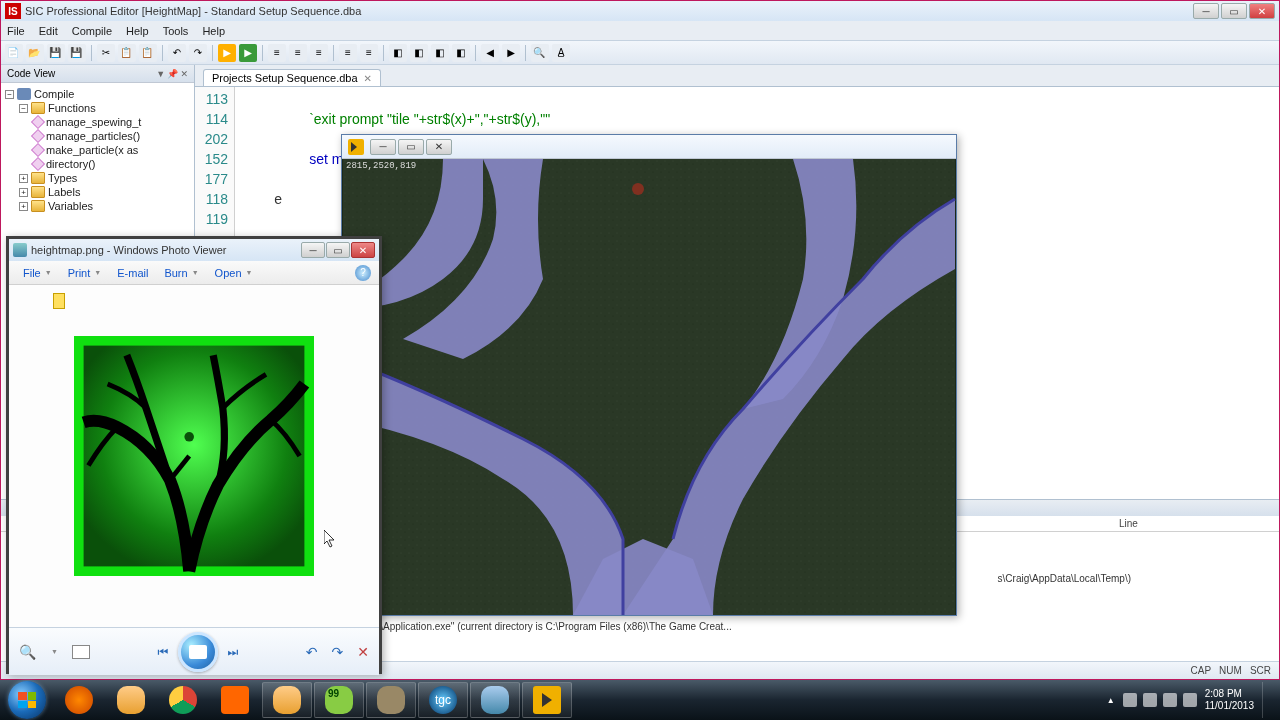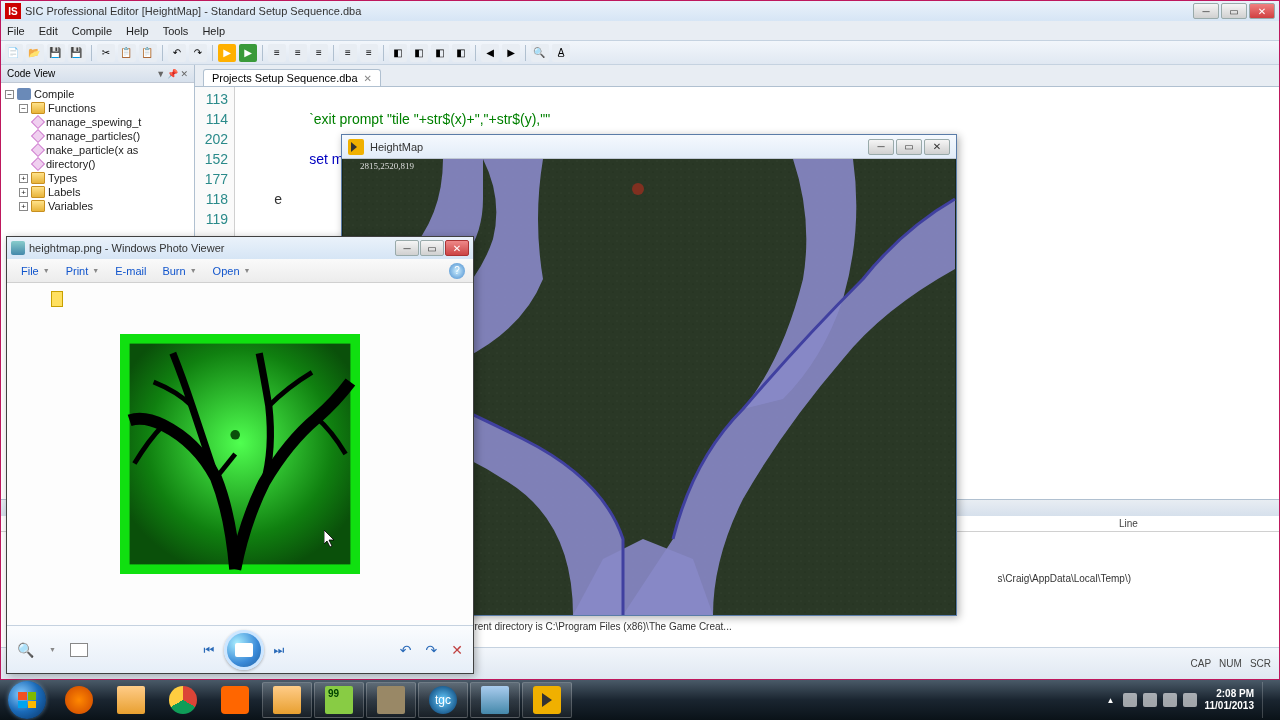--- a/index.html
+++ b/index.html
@@ -46,34 +46,34 @@
 .code-lines .num { color: #800000; }
 .code-lines .cmt { color: #008000; }
 
 .bottom-panel { position: absolute; bottom: 0; left: 0; right: 0; height: 180px; background: #fff; border-top: 1px solid #b0c0d0; font-size: 11px; }
 .bp-header { height: 16px; background: linear-gradient(#e8edf3,#d6e0ec); }
 .bp-cols { display: flex; padding: 2px 0; border-bottom: 1px solid #d0d0d0; font-size: 10px; color: #444; }
 .bp-cols div:first-child { flex: 1; padding-left: 8px; }
 .bp-cols div:last-child { width: 160px; text-align: left; }
 .bp-content { padding: 40px 8px 4px 8px; color: #333; font-size: 10px; line-height: 14px; }
 
-.statusbar { position: absolute; bottom: 0; left: 0; right: 0; height: 32px; background: linear-gradient(#f2f6fb,#e0e8f2); border-top: 1px solid #c5d2e0; display: flex; align-items: center; justify-content: flex-end; padding: 0 8px; font-size: 10px; color: #444; gap: 8px; }
+.statusbar { position: absolute; bottom: 0; left: 0; right: 0; height: 18px; background: linear-gradient(#f2f6fb,#e0e8f2); border-top: 1px solid #c5d2e0; display: flex; align-items: center; justify-content: flex-end; padding: 0 8px; font-size: 10px; color: #444; gap: 8px; }
 
 
 .hm-window { position: absolute; top: 134px; left: 341px; width: 616px; height: 482px; background: #e8edf3; border: 1px solid #5a7ca8; box-shadow: 2px 2px 8px rgba(0,0,0,0.3); }
 .hm-titlebar { height: 24px; background: linear-gradient(#f5f9fe,#e2ecf8); display: flex; align-items: center; padding: 0 6px; font-size: 11px; color: #333; border-bottom: 1px solid #c0c8d4; }
 .hm-titlebar .hm-icon { width: 16px; height: 16px; background: #f0b000; border-radius: 2px; margin-right: 6px; position: relative; }
 .hm-titlebar .hm-icon::after { content: ""; position: absolute; top: 3px; left: 3px; width: 0; height: 0; border-left: 6px solid #333; border-top: 5px solid transparent; border-bottom: 5px solid transparent; }
 .hm-titlebar .title-text { flex: 1; }
 .hm-content { height: calc(100% - 24px); background: #1a2818; position: relative; overflow: hidden; }
-.hm-coords { position: absolute; top: 2px; left: 18px; font-size: 9px; color: #ddd; font-family: Liberation Serif, serif; z-index: 2; }
+.hm-coords { position: absolute; top: 2px; left: 4px; font-size: 9px; color: #ddd; font-family: Liberation Mono, monospace; z-index: 2; }
 .river-svg { width: 100%; height: 100%; }
 
 
-.pv-window { position: absolute; top: 236px; left: 6px; width: 468px; height: 438px; background: #a16207; border: 1px solid #404040; box-shadow: 2px 2px 8px rgba(0,0,0,0.3); }
+.pv-window { position: absolute; top: 236px; left: 6px; width: 376px; height: 438px; background: #a16207; border: 3px solid #404040; box-shadow: 2px 2px 8px rgba(0,0,0,0.3); }
 .pv-titlebar { height: 22px; background: linear-gradient(#eaf2fa,#d6e5f5); display: flex; align-items: center; padding: 0 4px; font-size: 11px; color: #333; }
 .pv-titlebar .pv-icon { width: 14px; height: 14px; background: linear-gradient(#8cc,#48a); border-radius: 2px; margin-right: 4px; }
 .pv-titlebar .title-text { flex: 1; }
 .pv-win-controls { display: flex; gap: 1px; }
 .pv-win-btn { width: 24px; height: 16px; font-size: 10px; display: flex; align-items: center; justify-content: center; border-radius: 2px; background: linear-gradient(#f5f5f5,#d0d0d0); border: 1px solid #9aa; }
 .pv-win-btn.close { background: linear-gradient(#e88,#c44); color: #fff; border-color: #a33; }
 .pv-menubar { height: 24px; background: linear-gradient(#fafafa,#ececec); display: flex; align-items: center; padding: 0 8px; font-size: 11px; gap: 4px; border-bottom: 1px solid #d0d0d0; }
 .pv-menu-item { display: flex; align-items: center; gap: 4px; padding: 2px 6px; color: #15c; }
 .pv-menu-item .dd { font-size: 7px; color: #888; }
 .pv-help { margin-left: auto; width: 16px; height: 16px; border-radius: 50%; background: radial-gradient(#cef,#48c); color: #fff; font-size: 10px; display: flex; align-items: center; justify-content: center; }
@@ -92,25 +92,25 @@
 .pv-delete { color: #c04040; font-size: 14px; }
 
 
 .taskbar { position: absolute; bottom: 0; left: 0; width: 1280px; height: 40px; background: linear-gradient(#4a5a68, #1a2530 50%, #0a1218); display: flex; align-items: center; }
 .start-orb { width: 38px; height: 38px; border-radius: 50%; background: radial-gradient(circle at 35% 35%, #8cf, #1a6ab8 50%, #083060); margin: 0 8px; display: flex; align-items: center; justify-content: center; box-shadow: 0 0 4px rgba(140,200,255,0.5); }
 .start-flag { width: 18px; height: 16px; display: grid; grid-template-columns: 1fr 1fr; grid-template-rows: 1fr 1fr; gap: 1px; }
 .start-flag div:nth-child(1){background:#f25022;} .start-flag div:nth-child(2){background:#7fba00;} .start-flag div:nth-child(3){background:#00a4ef;} .start-flag div:nth-child(4){background:#ffb900;}
 .task-items { display: flex; gap: 2px; height: 100%; align-items: center; }
 .task-item { width: 50px; height: 36px; display: flex; align-items: center; justify-content: center; border-radius: 2px; }
 .task-item.active { background: linear-gradient(rgba(255,255,255,0.15),rgba(255,255,255,0.05)); border: 1px solid rgba(255,255,255,0.2); }
-.ti-icon { width: 28px; height: 28px; border-radius: 2px; }
+.ti-icon { width: 28px; height: 28px; border-radius: 10px; }
 .systray { margin-left: auto; display: flex; align-items: center; gap: 8px; padding: 0 10px; color: #fff; font-size: 10px; }
 .systray .tray-icons { display: flex; gap: 6px; }
 .tray-icon { width: 14px; height: 14px; background: rgba(255,255,255,0.6); border-radius: 2px; }
-.clock { text-align: right; line-height: 12px; font-weight: bold; }
+.clock { line-height: 12px; }
 
 .cursor { position: absolute; top: 530px; left: 324px; width: 12px; height: 18px; pointer-events: none; z-index: 100; }
 
 .hscroll { height: 14px; background: #f0f0f0; border-top: 1px solid #d0d0d0; position: relative; }
 .hscroll-thumb { position: absolute; left: 14px; width: 80px; top: 1px; bottom: 1px; background: linear-gradient(#e0e8f2,#c0d0e0); border: 1px solid #a0b0c0; border-radius: 2px; }
 </style>
 </head>
 <body>
 
 <div class="ide-window">
@@ -266,21 +266,20 @@
   <div class="statusbar">
     <span>CAP</span>
     <span>NUM</span>
     <span>SCR</span>
   </div>
 </div>
 
 <div class="hm-window">
   <div class="hm-titlebar">
     <div class="hm-icon"></div>
-    <div class="title-text">HeightMap</div>
     <div class="win-controls">
       <div class="win-btn">─</div>
       <div class="win-btn">▭</div>
       <div class="win-btn">✕</div>
     </div>
   </div>
   <div class="hm-content">
     <div class="hm-coords">2815,2520,819</div>
     <svg class="river-svg" viewBox="0 0 612 456">
       <rect width="612" height="456" fill="#2a3826"></rect>

